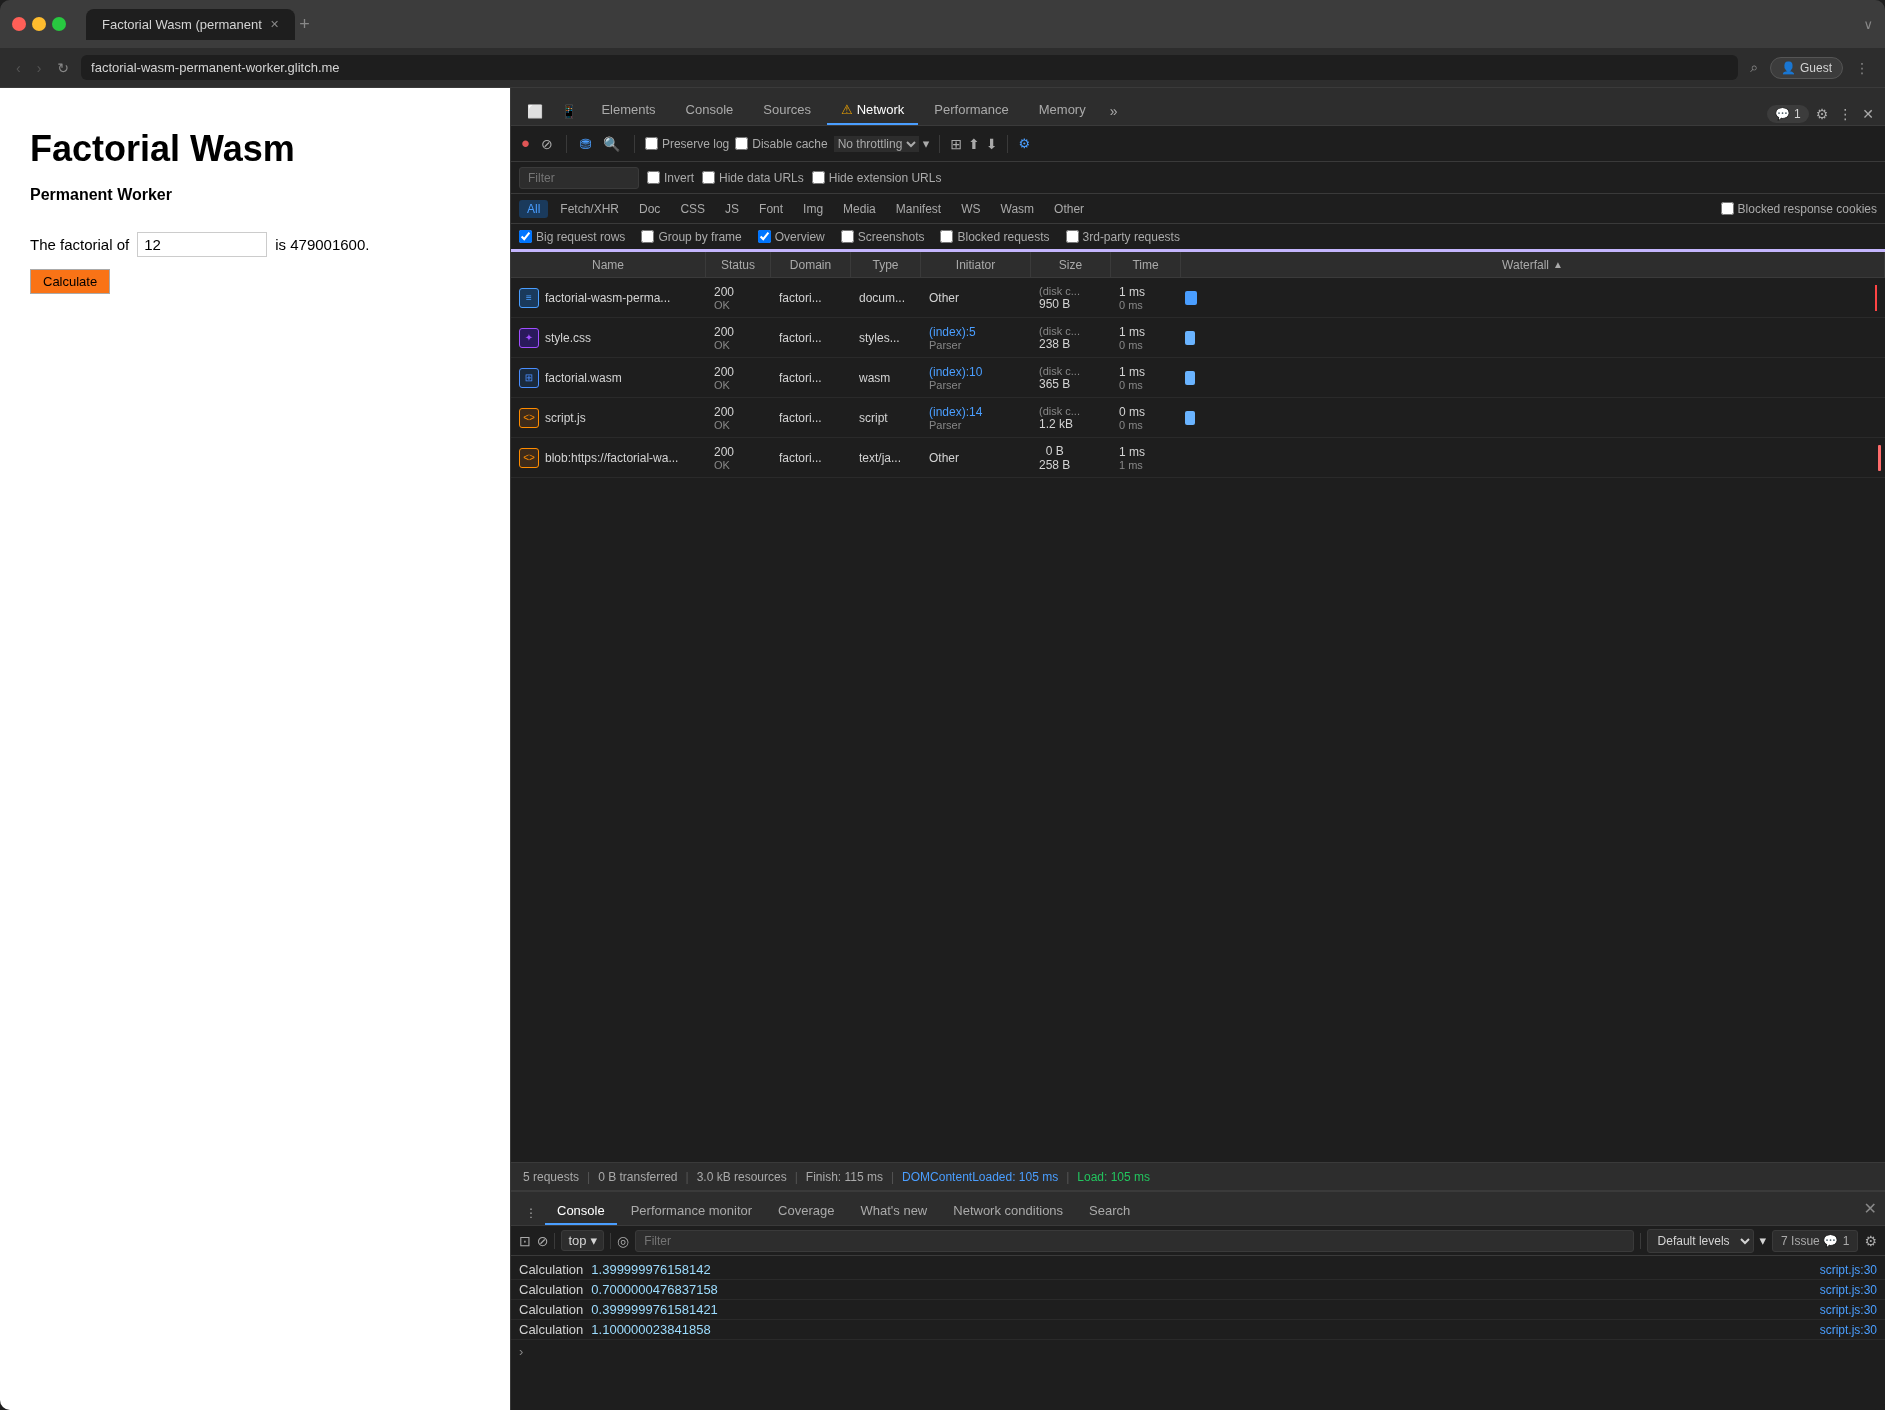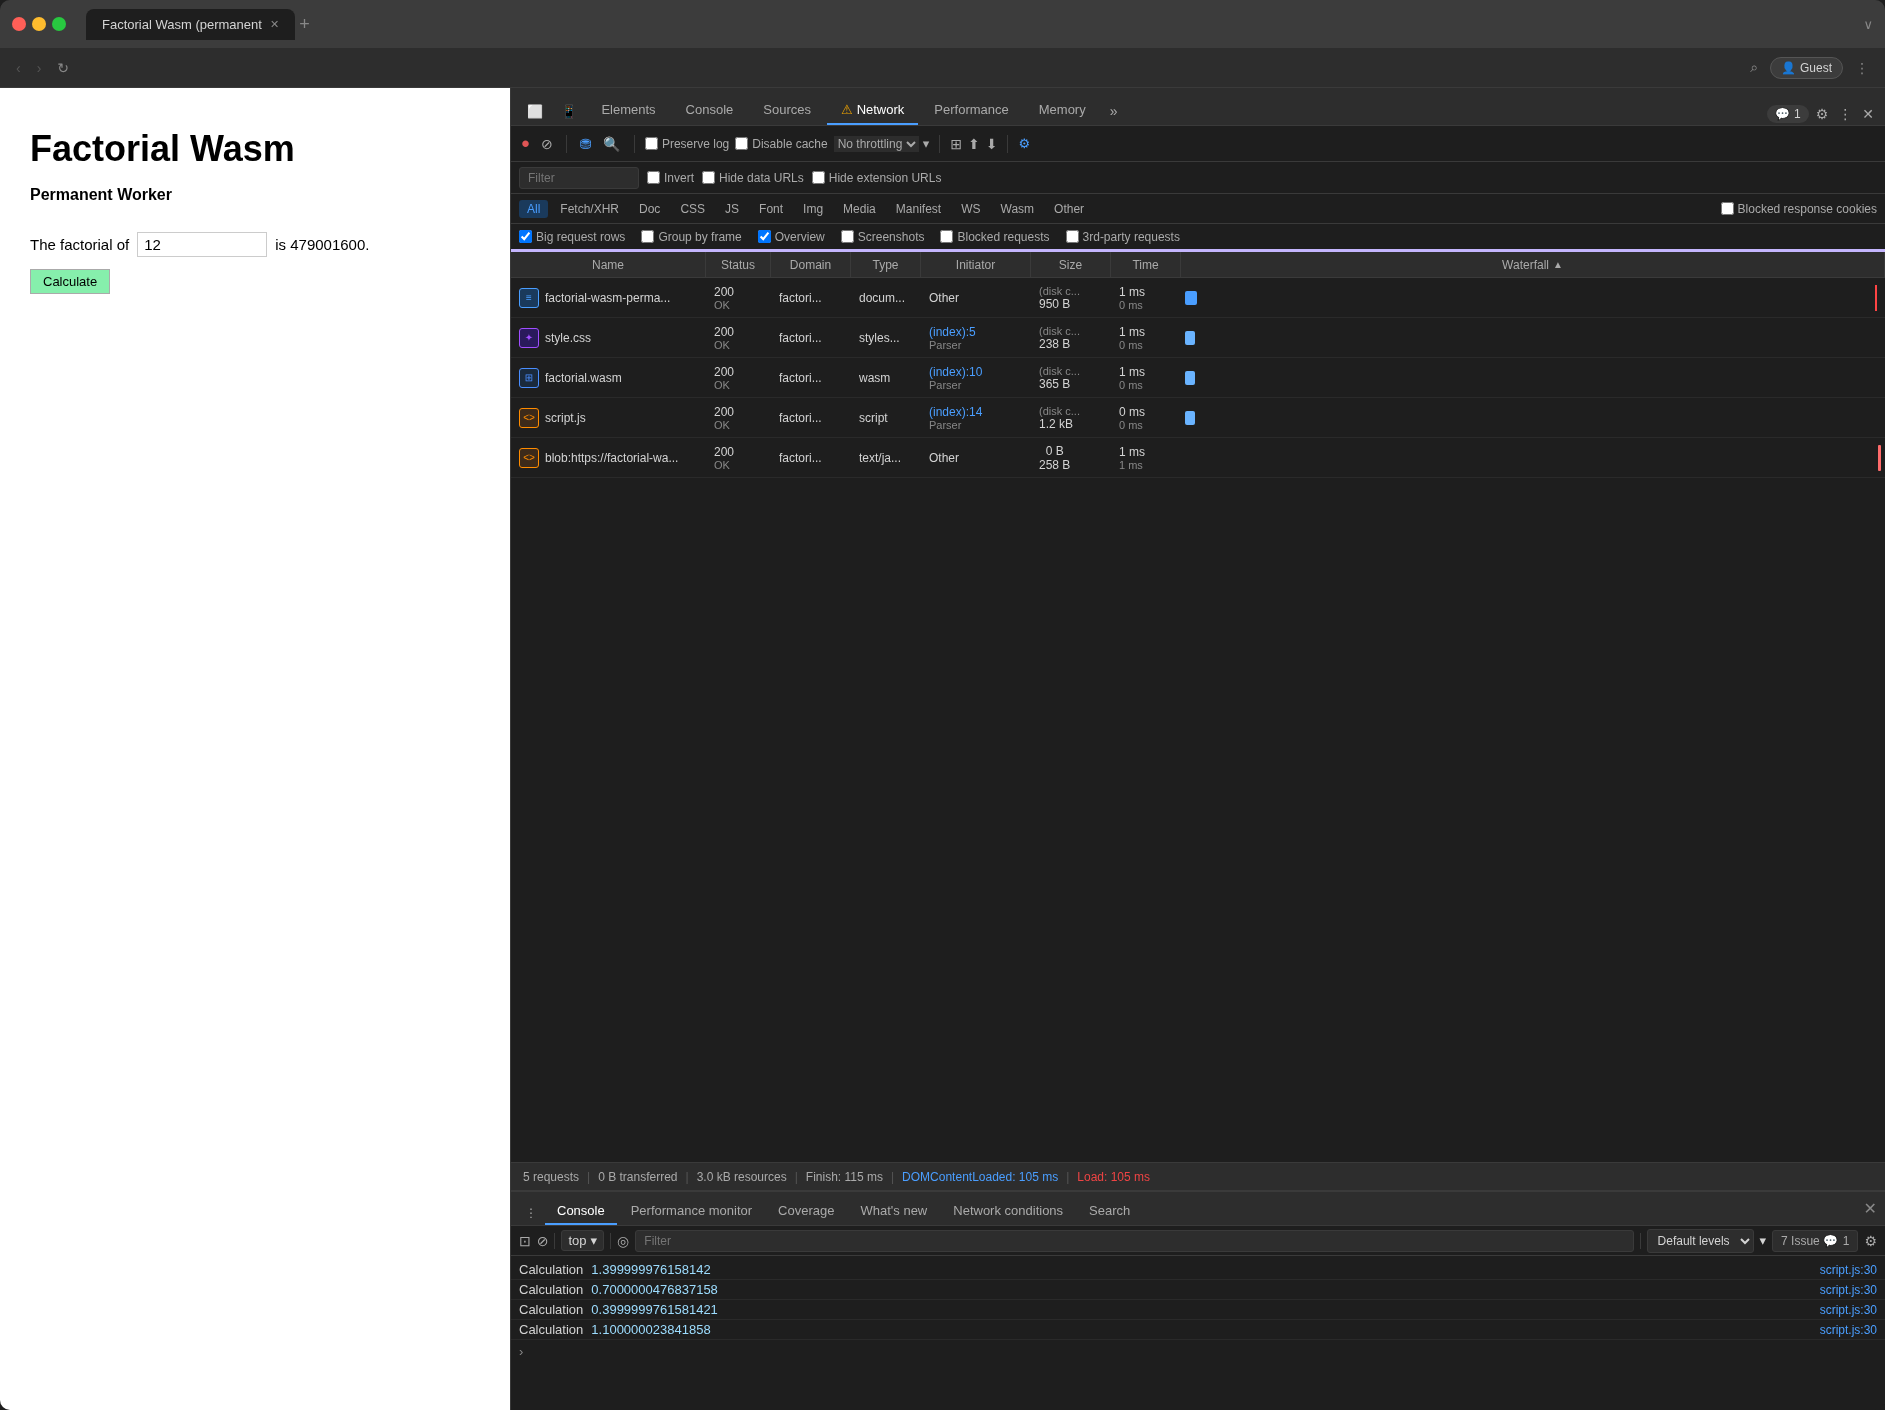--- a/index.html
+++ b/index.html
@@ -30,21 +30,21 @@
 
     
     .browser-content { display: flex; flex: 1; overflow: hidden; }
 
     
     .page-content { width: 510px; flex-shrink: 0; background: #ffffff; color: #000; padding: 40px 30px; }
     .page-title { font-size: 36px; font-weight: 700; color: #000; margin-bottom: 16px; }
     .page-subtitle { font-size: 16px; font-weight: 700; color: #000; margin-bottom: 28px; }
     .factorial-row { display: flex; align-items: center; gap: 8px; margin-bottom: 12px; font-size: 15px; }
     .factorial-input { border: 1px solid #ccc; padding: 3px 6px; font-size: 15px; width: 130px; }
-    .calculate-btn { background: #86efac; border: 1px solid #aaa; padding: 4px 12px; cursor: pointer; font-size: 13px; }
+    .calculate-btn { background: #f97316; border: 1px solid #aaa; padding: 4px 12px; cursor: pointer; font-size: 13px; }
 
     
     .devtools { flex: 1; background: #1e1e1e; display: flex; flex-direction: column; border-left: 1px solid #3a3a3a; }
 
     .devtools-tabs { background: #2d2d2d; height: 38px; display: flex; align-items: flex-end; padding: 0 8px; border-bottom: 1px solid #3a3a3a; gap: 2px; }
     .devtools-tab { padding: 6px 14px; font-size: 13px; color: #aaa; cursor: pointer; border-bottom: 2px solid transparent; }
     .devtools-tab.active { color: #fff; border-bottom: 2px solid #4a9eff; }
     .devtools-tab.has-warning { display: flex; align-items: center; gap: 4px; }
     .warning-icon { color: #f0a500; }
 
@@ -93,21 +93,21 @@
     .file-icon.html { background: #1a3a5c; color: #4a9eff; border: 1px solid #4a9eff; }
     .file-icon.css { background: #2a1a5c; color: #a04eff; border: 1px solid #a04eff; }
     .file-icon.wasm { background: #1a2a3c; color: #4a8eff; border: 1px solid #4a8eff; }
     .file-icon.js { background: #3c2a1a; color: #ff8c00; border: 1px solid #ff8c00; }
     .file-icon.blob { background: #3c2a1a; color: #ff8c00; border: 1px solid #ff8c00; }
 
     
     .network-status-bar { background: #2d2d2d; height: 28px; display: flex; align-items: center; padding: 0 12px; gap: 8px; border-top: 1px solid #3a3a3a; font-size: 12px; color: #aaa; }
     .status-divider { color: #555; }
     .dom-loaded { color: #4a9eff; }
-    .load-time { color: #ef4444; }
+    .load-time { color: #22c55e; }
 
     
     .console-panel { background: #1e1e1e; border-top: 2px solid #3a3a3a; display: flex; flex-direction: column; height: 220px; }
     .console-tabs { background: #2d2d2d; height: 34px; display: flex; align-items: flex-end; padding: 0 8px; gap: 2px; border-bottom: 1px solid #3a3a3a; }
     .console-tab { padding: 5px 12px; font-size: 13px; color: #aaa; cursor: pointer; border-bottom: 2px solid transparent; }
     .console-tab.active { color: #fff; border-bottom: 2px solid #4a9eff; }
     .console-close { margin-left: auto; color: #888; cursor: pointer; align-self: center; font-size: 16px; }
 
     .console-toolbar { background: #1e1e1e; height: 30px; display: flex; align-items: center; padding: 0 8px; gap: 6px; border-bottom: 1px solid #3a3a3a; }
     .console-filter { background: #2d2d2d; border: 1px solid #3a3a3a; border-radius: 3px; padding: 3px 8px; color: #d4d4d4; font-size: 12px; flex: 1; }
@@ -159,20 +159,21 @@
       </div>
       <span class="tab-new">+</span>
       <span class="tab-collapse">∨</span>
     </div>
   </div>
 
   <div class="address-bar-row">
     <span class="nav-btn disabled">‹</span>
     <span class="nav-btn disabled">›</span>
     <span class="nav-btn">↻</span>
+    <input class="address-bar" value="factorial-wasm-permanent-worker.glitch.me" style="">
     <div class="browser-actions">
       <span class="nav-btn">⌕</span>
       <div class="guest-btn">
         <span>👤</span>
         <span>Guest</span>
       </div>
       <span class="nav-btn">⋮</span>
     </div>
   </div>
 

